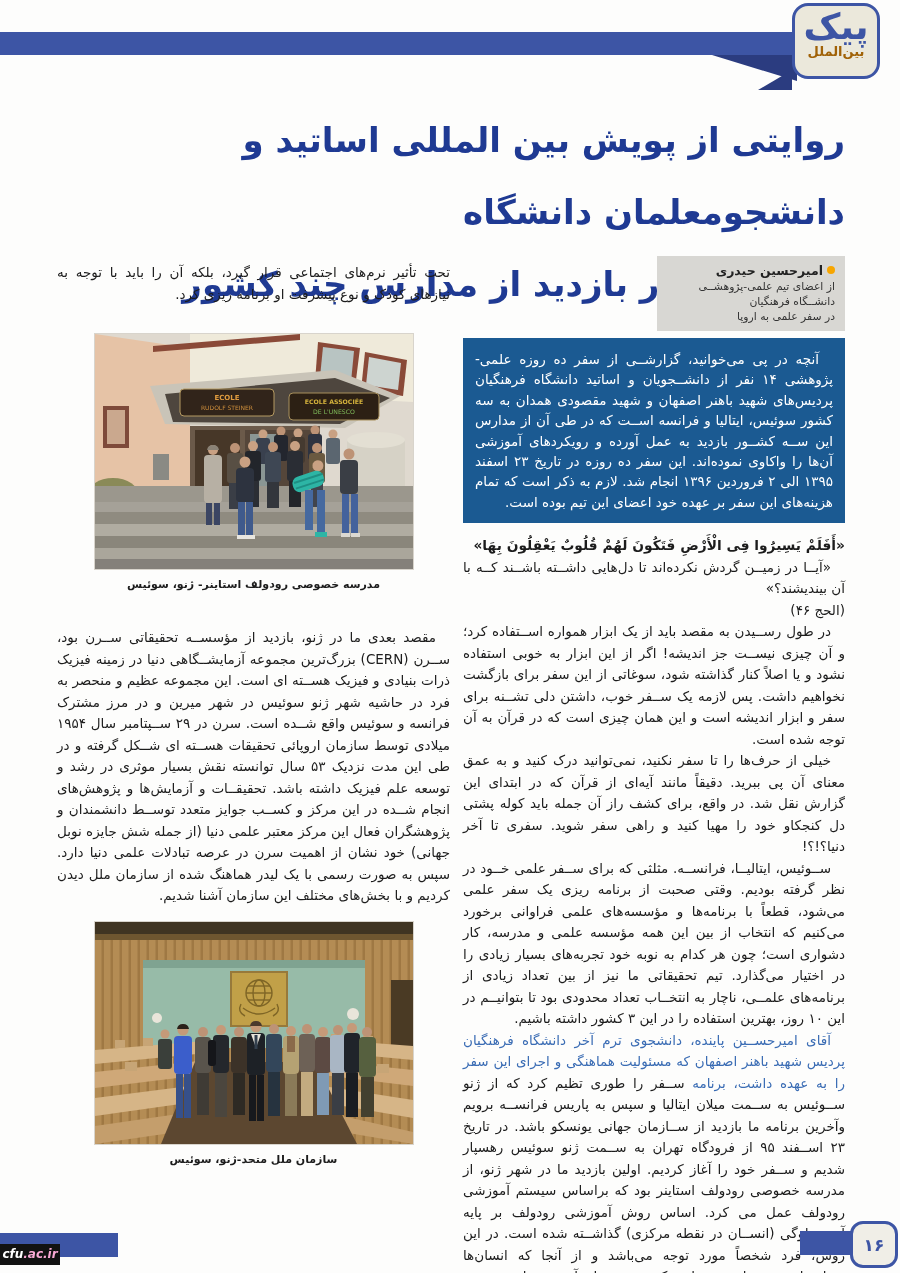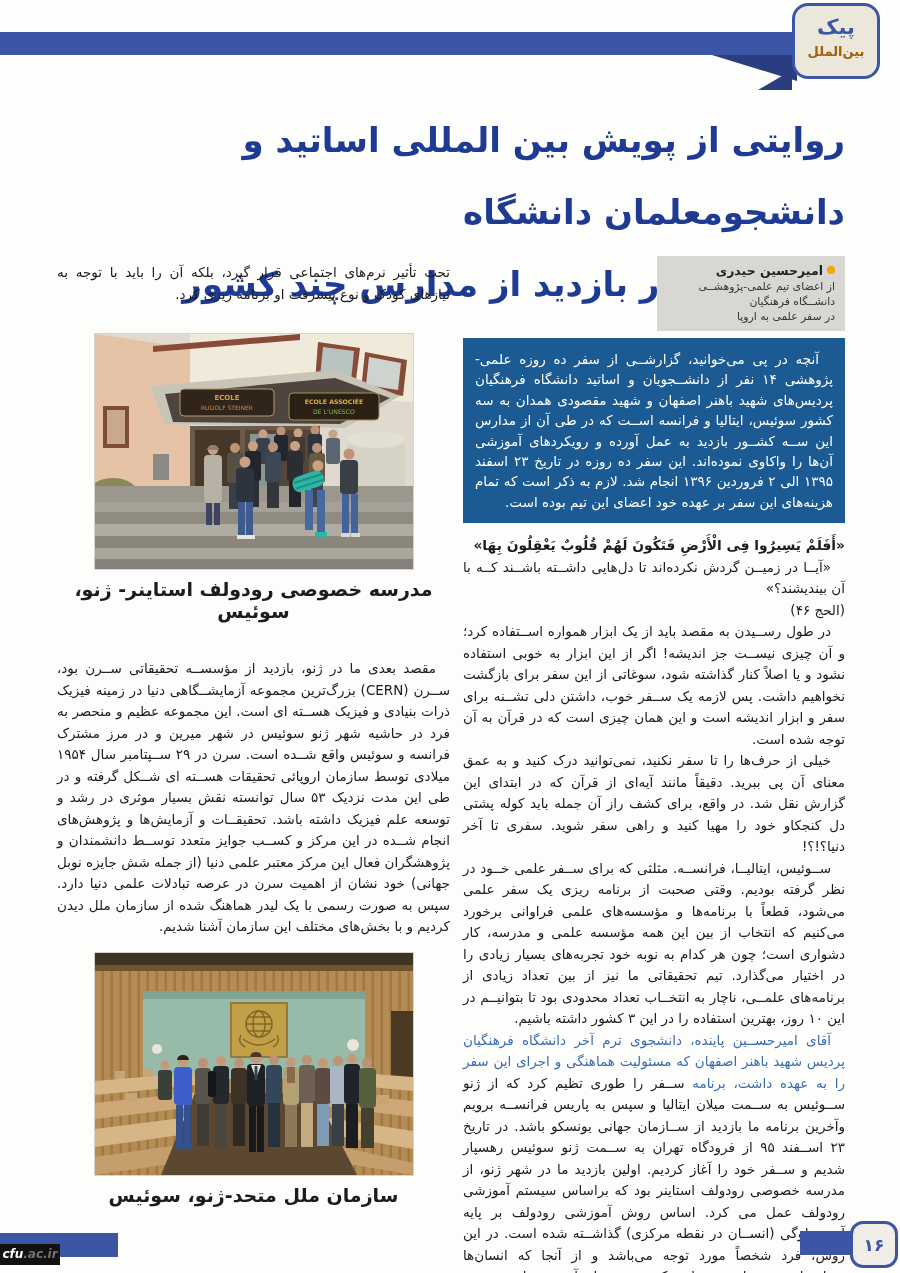--- a/index.html
+++ b/index.html
@@ -8,21 +8,21 @@
     font-family:"DejaVu Sans", sans-serif;
   }
   
   .ribbon{position:absolute;left:0;top:32px;width:797px;height:23px;background:#3d55a5;}
   .ribbon-fold{position:absolute;left:712px;top:55px;width:85px;height:26px;background:#2b3c80;
     clip-path:polygon(0 0,100% 0,100% 100%);}
   .logo-bubble{position:absolute;left:792px;top:3px;width:88px;height:76px;background:#ebe8db;
     border:3px solid #3d55a5;border-radius:16px;box-sizing:border-box;text-align:center;direction:rtl;}
   .logo-tail{position:absolute;left:758px;top:70px;width:34px;height:20px;background:#2b3c80;
     clip-path:polygon(0 100%,100% 0,100% 100%);}
-  .logo-line1{font-size:21px;font-weight:bold;color:#3d55a5;line-height:34px;margin-top:4px;}
+  .logo-line1{font-size:36px;font-weight:bold;color:#3d55a5;line-height:34px;margin-top:4px;}
   .logo-line2{font-size:13px;font-weight:bold;color:#a16207;line-height:16px;}
   .title{position:absolute;left:55px;top:104px;width:790px;text-align:right;direction:rtl;
     color:#1f3a93;font-weight:bold;}
   .title .t-line{font-size:34px;line-height:72px;letter-spacing:-0.5px;}
   
   .col{position:absolute;direction:rtl;color:#1c1c1c;}
   .col-right{left:463px;top:256px;width:382px;}
   .col-left{left:57px;top:262px;width:393px;}
   .col p{margin:0;font-size:13.5px;line-height:21.5px;text-align:justify;}
   .indent{text-indent:14px;}
@@ -33,27 +33,27 @@
   .intro-box{margin-top:7px;background:#1b5a92;color:#ffffff;padding:11px 12px;box-sizing:border-box;}
   .intro-box p{font-size:13.5px;line-height:20.4px;}
   .verse-ar{margin-top:12px !important;font-weight:bold;text-align:right !important;font-size:13.8px !important;}
   .verse-ref{text-align:right !important;}
   .blue-ink{color:#3a6cb4;}
   
   figure{margin:0;text-align:center;}
   .fig1{margin-top:28px;}
   .fig2{margin-top:14px;}
   .photo{display:block;margin:0 auto;border:1px solid #d8d4cc;}
-  figcaption{margin-top:8px;font-size:19px;font-weight:bold;color:#1c1c1c;text-align:center;}
+  figcaption{margin-top:8px;font-size:11px;font-weight:bold;color:#1c1c1c;text-align:center;}
   .gap-cern{margin-top:36px !important;}
   
   .footer-bar-left{position:absolute;left:0;top:1233px;width:118px;height:24px;background:#3d55a5;}
   .watermark{position:absolute;left:0;top:1244px;width:60px;height:21px;background:#121212;
     color:#fff;font-size:12px;font-weight:bold;font-style:italic;line-height:21px;text-align:center;}
-  .watermark .wm-orange{color:#737373;}
+  .watermark .wm-orange{color:#f9a8d4;}
   .footer-bar-right{position:absolute;left:800px;top:1231px;width:62px;height:24px;background:#3d55a5;}
   .page-badge{position:absolute;left:850px;top:1221px;width:48px;height:47px;background:#f0eee7;
     border:3px solid #3d55a5;border-radius:13px;box-sizing:border-box;display:flex;align-items:center;
     justify-content:center;font-size:17px;font-weight:bold;color:#3d55a5;}
 </style>
 </head>
 <body>
 
 <div class="page">
 

